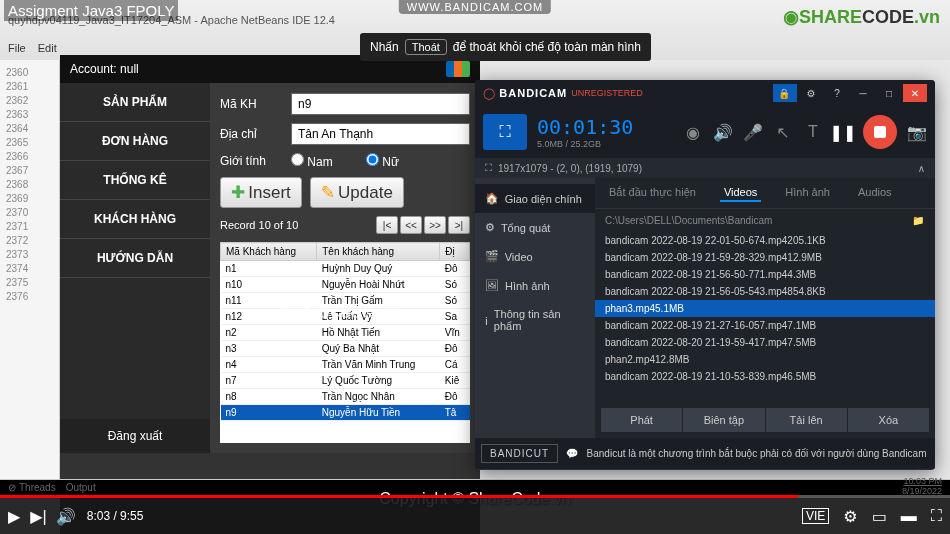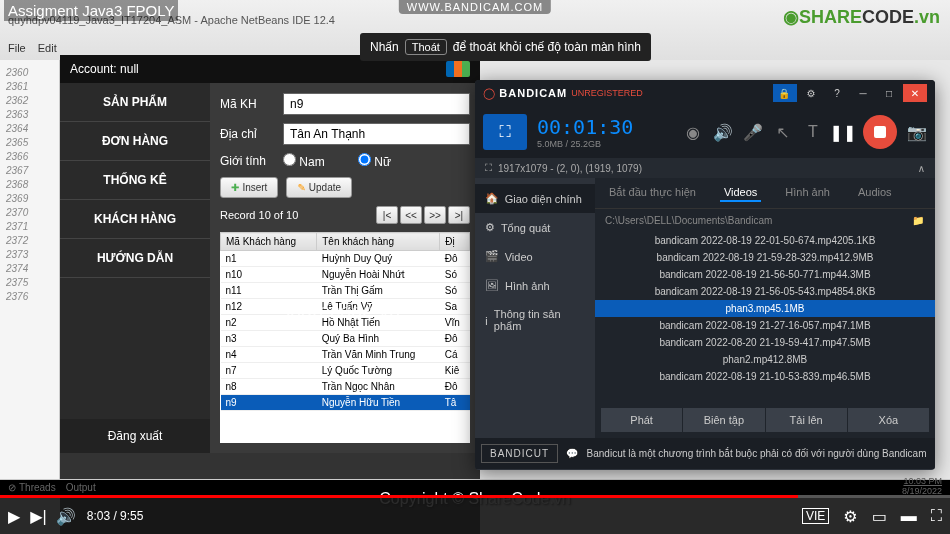--- a/index.html
+++ b/index.html
@@ -6,38 +6,38 @@
 body{width:950px;height:534px;overflow:hidden;background:#e8e8e8;position:relative;}
 .bg-ide{position:absolute;top:0;left:0;right:0;height:60px;background:linear-gradient(#f0f0f0,#e0e0e0);}
 .ide-title{font-size:11px;color:#555;padding:14px 8px;}
 .ide-menu{font-size:11px;color:#333;padding:2px 8px;display:flex;gap:12px;}
 .ide-toolbar{padding:4px 60px;display:flex;gap:20px;align-items:center;}
 .ide-tool{display:flex;align-items:center;gap:4px;font-size:13px;color:#333;}
 .top-banner{position:absolute;top:0;left:50%;transform:translateX(-50%);background:#888;color:#fff;font-size:11px;padding:1px 8px;border-radius:0 0 4px 4px;letter-spacing:1px;}
 .sharecode{position:absolute;top:6px;right:10px;font-size:18px;font-weight:bold;}
 .sharecode .s{color:#4a9c2e;}
 .sharecode .h{color:#333;}
-.left-gutter{position:absolute;left:0;top:60px;width:60px;bottom:50px;background:#f5f5f5;border-right:1px solid #ccc;font-style:italic;}
+.left-gutter{position:absolute;left:0;top:60px;width:60px;bottom:50px;background:#f5f5f5;border-right:1px solid #ccc;}
 .line-nums{font-size:10px;color:#888;padding:6px;line-height:14px;}
 .side-tab{position:absolute;left:0;top:80px;writing-mode:vertical-lr;font-size:10px;background:#e8e8e8;padding:4px 2px;border:1px solid #ccc;}
 
 .app-panel{position:absolute;left:60px;top:55px;width:420px;height:519px;background:#333;color:#fff;}
 .app-header{background:#111;padding:6px 10px;display:flex;justify-content:space-between;align-items:center;font-size:12px;}
 .fpt-logo{width:24px;height:16px;background:linear-gradient(90deg,#0066b3 33%,#f37021 33% 66%,#4caf50 66%);border-radius:2px;}
 .app-body{display:flex;height:370px;}
 .app-sidebar{width:150px;background:#2a2a2a;display:flex;flex-direction:column;}
 .sb-item{padding:12px 10px;text-align:center;font-size:12px;font-weight:bold;border-bottom:1px solid #444;cursor:pointer;}
 .sb-logout{margin-top:auto;padding:10px;text-align:center;font-size:12px;background:#222;}
 .app-main{flex:1;padding:10px;background:#3a3a3a;display:flex;flex-direction:column;gap:8px;font-size:12px;}
-.form-row{display:flex;align-items:center;gap:8px;}
+.form-row{display:flex;align-items:center;gap:16px;}
 .form-row label{width:55px;}
 .form-row input[type=text]{flex:1;padding:3px 6px;background:#fff;color:#000;border:1px solid #666;font-size:12px;}
 .radio-row{display:flex;gap:20px;align-items:center;}
 .btn-row{display:flex;gap:8px;}
-.btn{padding:4px 10px;background:linear-gradient(#fafafa,#ddd);color:#333;border:1px solid #999;border-radius:3px;font-size:10px;display:flex;align-items:center;gap:3px;cursor:pointer;}
+.btn{padding:4px 10px;background:linear-gradient(#fafafa,#ddd);color:#333;border:1px solid #999;border-radius:3px;font-size:17px;display:flex;align-items:center;gap:3px;cursor:pointer;}
 .btn.green::before{content:"✚";color:#4caf50;}
 .btn.orange::before{content:"✎";color:#ff9800;}
 .rec-info{font-size:11px;display:flex;justify-content:space-between;align-items:center;}
 .nav-btns{display:flex;gap:2px;}
 .nav-btn{width:22px;height:18px;background:linear-gradient(#fafafa,#ddd);border:1px solid #999;border-radius:2px;font-size:10px;display:flex;align-items:center;justify-content:center;color:#333;}
 .tbl{flex:1;overflow:auto;background:#fff;color:#000;font-size:10px;}
 .tbl table{width:100%;border-collapse:collapse;}
 .tbl th{background:linear-gradient(#f0f0f0,#ddd);padding:3px 5px;text-align:left;border:1px solid #ccc;font-weight:normal;}
 .tbl td{padding:2px 5px;border-bottom:1px solid #eee;}
 .tbl tr.sel{background:#0a5cb8;color:#fff;}
@@ -65,21 +65,21 @@
 .bc-body{display:flex;height:260px;}
 .bc-left{width:120px;background:#2d323a;padding:6px 0;}
 .bc-li{padding:8px 10px;font-size:11px;display:flex;align-items:center;gap:6px;cursor:pointer;}
 .bc-li.act{background:#1a1e24;}
 .bc-right{flex:1;background:#1f242b;display:flex;flex-direction:column;}
 .bc-tabs{display:flex;padding:6px 10px;gap:20px;font-size:11px;border-bottom:1px solid #333;}
 .bc-tab{color:#888;cursor:pointer;padding:2px 4px;}
 .bc-tab.act{color:#fff;border-bottom:2px solid #0a8cff;}
 .bc-path{padding:6px 10px;font-size:10px;color:#888;display:flex;justify-content:space-between;}
 .bc-files{flex:1;overflow:auto;font-size:10px;}
-.bc-file{display:flex;justify-content:center;padding:3px 10px;cursor:pointer;}
+.bc-file{display:flex;justify-content:flex-start;padding:3px 10px;cursor:pointer;}
 .bc-file.sel{background:#0a5cb8;color:#fff;}
 .bc-stats{padding:4px 10px;font-size:9px;color:#888;border-top:1px solid #333;display:flex;justify-content:space-between;}
 .bc-actions{display:flex;gap:1px;padding:6px;}
 .bc-act{flex:1;padding:6px;background:#3a4049;text-align:center;font-size:11px;cursor:pointer;}
 .bc-footer{background:#1a1e24;padding:6px;display:flex;align-items:center;gap:8px;font-size:10px;}
 .bc-footer .bcut{border:1px solid #555;padding:3px 8px;letter-spacing:1px;font-size:10px;}
 
 .watermark{position:absolute;top:300px;left:280px;font-size:20px;color:rgba(255,255,255,0.7);z-index:30;pointer-events:none;}
 .copyright{position:absolute;bottom:26px;left:50%;transform:translateX(-50%);font-size:16px;color:#fff;text-shadow:1px 1px 2px #000;z-index:60;pointer-events:none;}
 
@@ -198,21 +198,21 @@
                 <td>Lê Tuấn Vỹ</td>
                 <td>Sa</td>
               </tr>
               <tr class="">
                 <td>n2</td>
                 <td>Hồ Nhật Tiến</td>
                 <td>Vĩn</td>
               </tr>
               <tr class="">
                 <td>n3</td>
-                <td>Quý Ba Hình</td>
+                <td>Quý Ba Nhật</td>
                 <td>Đô</td>
               </tr>
               <tr class="">
                 <td>n4</td>
                 <td>Trần Văn Minh Trung</td>
                 <td>Cá</td>
               </tr>
               <tr class="">
                 <td>n7</td>
                 <td>Lý Quốc Tường</td>

